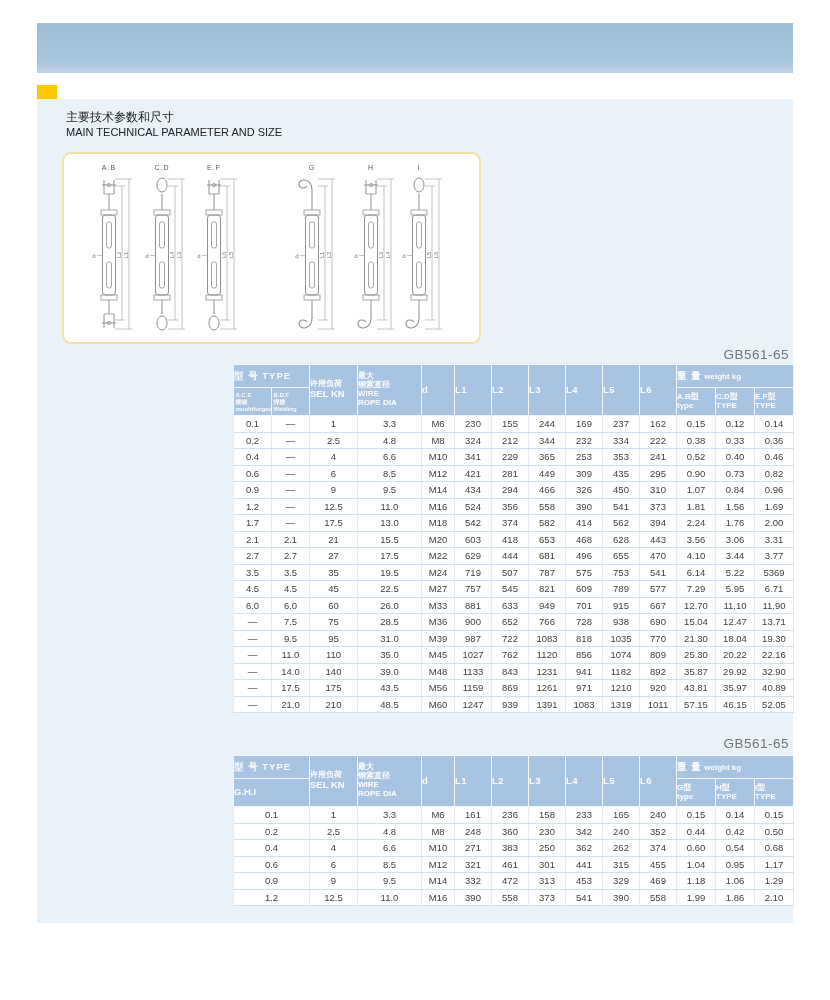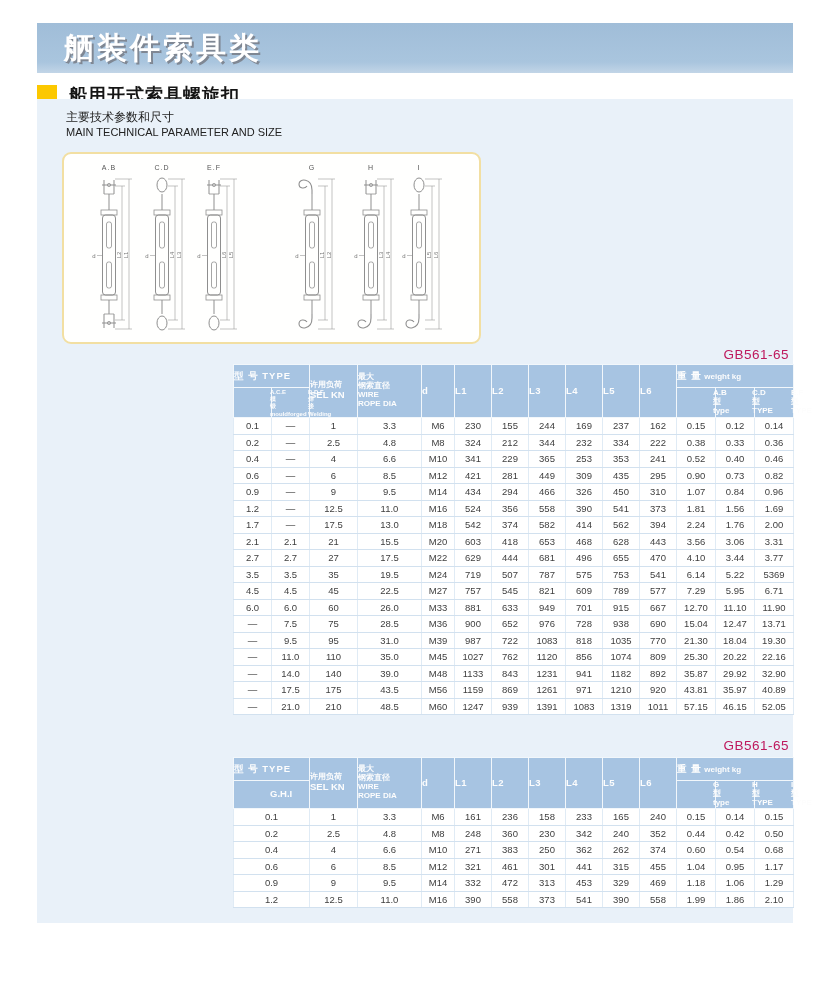--- a/index.html
+++ b/index.html
@@ -40,62 +40,60 @@
   .sub-zh { font-size:12px; color:#222; line-height:15px; }
   .sub-en { font-size:11px; color:#222; line-height:15px; }
 
   .drawing-box {
     margin-top:12px; margin-left:-4px; width:419px; height:192px;
     background:#fffffe; border:2px solid #f2dfa2; border-radius:9px;
   }
 
   .gb-label {
     width:560px; margin-left:167px; text-align:right; padding-right:4px;
-    font-size:13.5px; color:#be185d; letter-spacing:0.5px; font-weight:normal;
+    font-size:13.5px; color:#737373; letter-spacing:0.5px; font-weight:normal;
   }
   .gb1 { margin-top:3px; }
   .gb2 { margin-top:23px; }
 
   
   .data-table {
     border-collapse:collapse; table-layout:fixed; width:560px; margin-left:167px;
     background:#fff; margin-top:2px;
   }
   .data-table th {
     background:#a7c4e2; color:#fdfdfd; font-weight:bold; text-align:left;
     vertical-align:middle; border:1px solid #f2f7fb; padding:0; line-height:1.12;
     font-size:9.5px;
   }
   .data-table tr.band1 th { height:23px; }
-  .data-table tr.band2 th { height:28px;padding-left:36px; }
+  .data-table tr.band2 th { height:28px; }
   .th-zh { font-size:9.5px; letter-spacing:1px; }
   .th-lg { font-size:10px; letter-spacing:0.5px; }
   .th-sm { font-size:8px; letter-spacing:0; }
   .th-xs { font-size:6.5px; letter-spacing:0; transform:scale(0.92); }
   .data-table td {
     border:1px solid #e0ebf5; border-bottom:1px solid #d2e1ef;
     font-size:9.5px; color:#3e3e3e; text-align:center; vertical-align:middle;
     height:16.5px; padding:0; background:#fff;
   }
   .t2 { margin-top:4px; }
 
   svg text { font-family:"Liberation Sans", sans-serif; }
 </style>
 </head>
 <body>
 
 <div class="page">
 
   <div class="header-bar">
-    <span class="title-zh">舾装件索具类</span>
   </div>
 
   <div class="section-row">
     <span class="bullet"></span>
-    <span class="sec-zh">船用开式索具螺旋扣</span>
   </div>
 
   <div class="content">
     <div class="sub-zh">主要技术参数和尺寸</div>
     <div class="sub-en">MAIN TECHNICAL PARAMETER AND SIZE</div>
 
     <div class="drawing-box">
       <svg id="drawing-svg" width="415" height="188" viewBox="0 0 415 188">
           <text x="45" y="16" text-anchor="middle" font-size="7" fill="#555" letter-spacing="1">A.B</text>
           <rect x="37" y="56" width="16" height="5" stroke="#8f8f8f" fill="none" stroke-width="0.8"></rect>
@@ -499,21 +497,21 @@
             <td>11.90</td>
           </tr>
           <tr>
             <td>—</td>
             <td>7.5</td>
             <td>75</td>
             <td>28.5</td>
             <td>M36</td>
             <td>900</td>
             <td>652</td>
-            <td>976</td>
+            <td>766</td>
             <td>728</td>
             <td>938</td>
             <td>690</td>
             <td>15.04</td>
             <td>12.47</td>
             <td>13.71</td>
           </tr>
           <tr>
             <td>—</td>
             <td>9.5</td>

